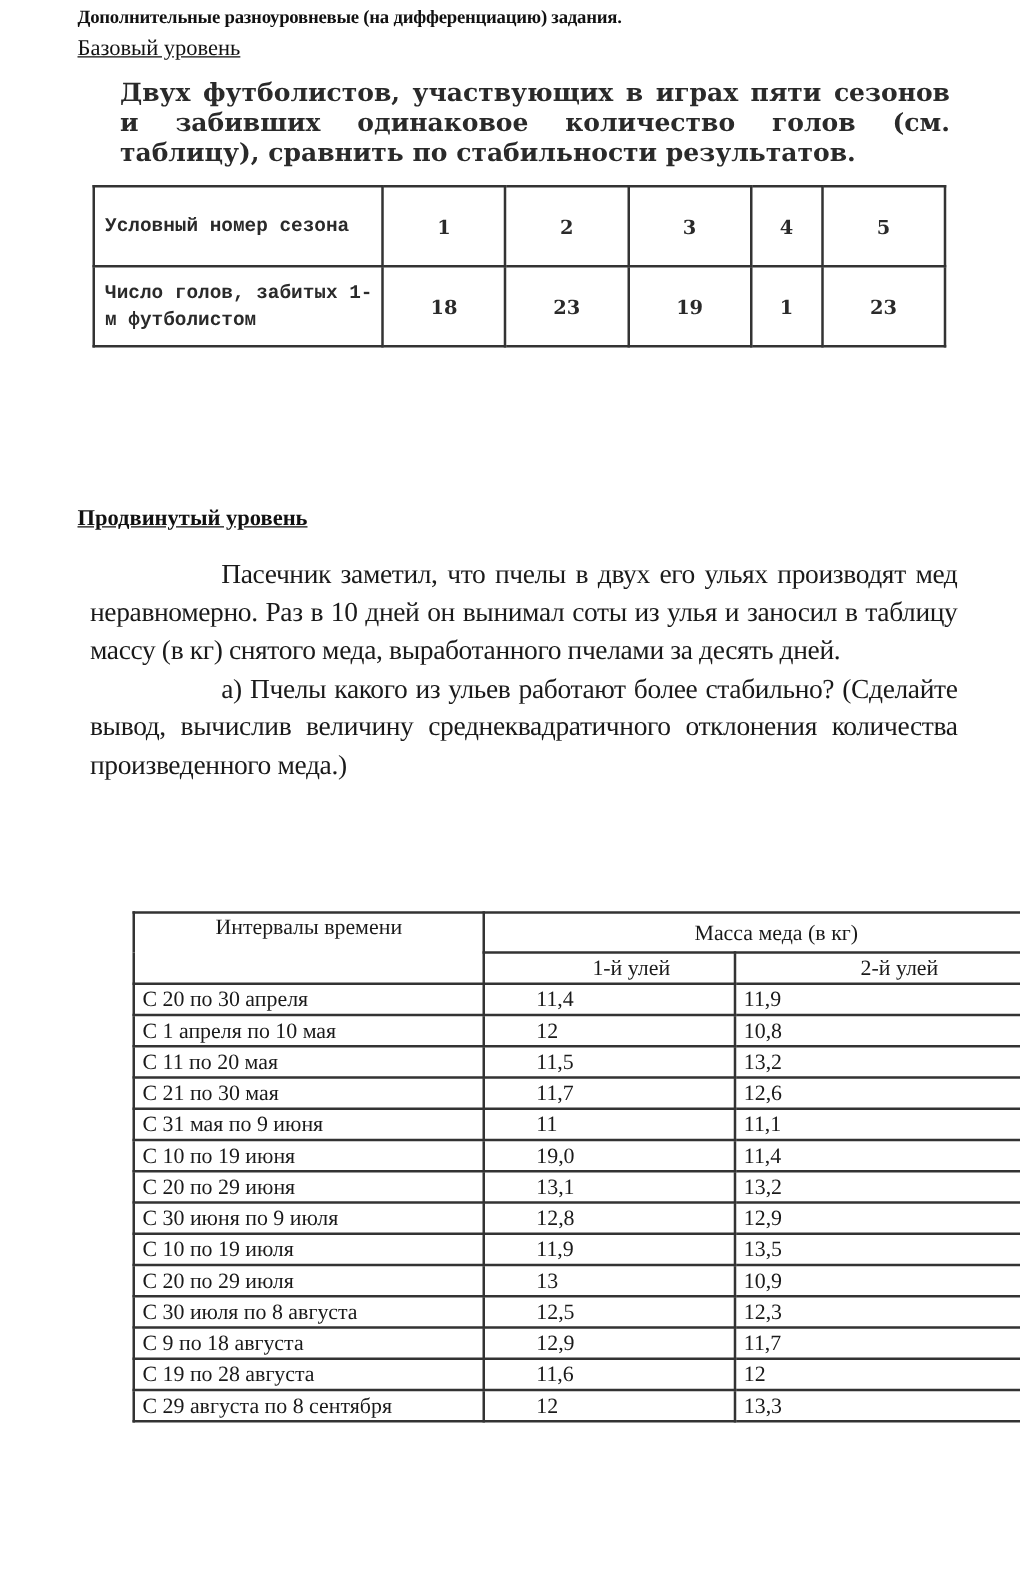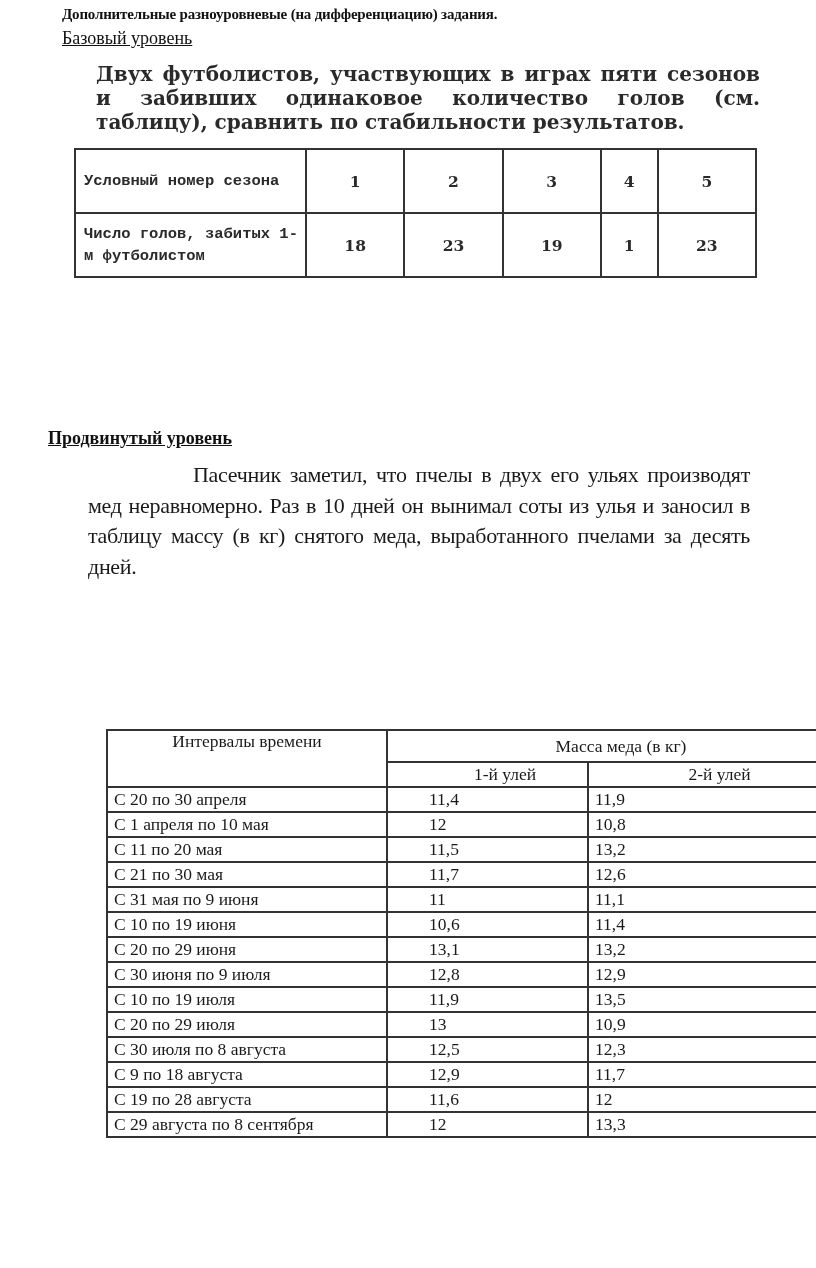--- a/index.html
+++ b/index.html
@@ -4,23 +4,23 @@
 <style>
   html, body { margin:0; padding:0; background:#ffffff; }
   body { width:816px; height:1268px; position:relative; overflow:hidden; color:#111; font-family:"Liberation Serif", serif; }
   .h-title { position:absolute; left:62px; top:6px; font-weight:bold; font-size:15px; letter-spacing:-0.2px; }
   .h-basic { position:absolute; left:62px; top:28px; font-weight:normal; font-size:18px; text-decoration:underline; }
   .task1 { position:absolute; left:96px; top:62px; width:664px; font-family:"DejaVu Serif", serif; font-weight:bold; font-size:20px; line-height:24px; text-align:justify; color:#2a2a2a; }
   table { border-collapse:collapse; }
   .t1 { position:absolute; left:74px; top:148px; width:683px; font-family:"DejaVu Serif", serif; font-weight:bold; font-size:15.5px; color:#2a2a2a; }
   .t1 td { border:2px solid #333; height:60px; text-align:center; vertical-align:middle; }
   .t1 td.lbl { text-align:left; padding:0 6px 0 8px; width:215px; line-height:22px;font-family:Liberation Mono, monospace; }
-  .h-adv { position:absolute; left:48px; top:404px; font-weight:bold; font-size:18px; text-decoration:underline;margin-top:24px; }
+  .h-adv { position:absolute; left:62px; top:404px; font-weight:bold; font-size:18px; text-decoration:underline; }
   .task2 { position:absolute; left:72px; top:444px; width:694px; font-size:22px; line-height:30.5px; text-align:justify; color:#1a1a1a; letter-spacing:-0.3px; }
-  .task2 p { margin:16px; text-indent:105px; }
+  .task2 p { margin:0; text-indent:105px; }
   .t2 { position:absolute; left:106px; top:729px; width:746px; font-size:17.5px; color:#1a1a1a; }
   .t2 td { border:2px solid #333; height:23px; padding:0 6px; vertical-align:middle; }
   .t2 td.c1 { width:266px; }
   .t2 td.c2 { width:152px;padding-left:41px; }
   .t2 .hdr { text-align:center; }
 </style>
 </head>
 <body>
 
 <div class="h-title">Дополнительные разноуровневые (на дифференциацию) задания.</div>
@@ -46,20 +46,21 @@
         <td>1</td>
         <td>23</td>
       </tr>
     </tbody>
 </table>
 
 <div class="h-adv">Продвинутый уровень</div>
 
 <div class="task2">
   <p>Пасечник заметил, что пчелы в двух его ульях производят мед неравномерно. Раз в 10 дней он вынимал соты из улья и заносил в таблицу массу (в кг) снятого меда, выработанного пчелами за десять дней.</p>
+  <p>а) Пчелы какого из ульев работают более стабильно? (Сделайте вывод, вычислив величину среднеквадратичного отклонения количества произведенного меда.)</p>
 </div>
 
 <table class="t2">
   <thead>
     <tr>
       <td class="c1 hdr" rowspan="2" style="vertical-align:top;height:30px;">Интервалы времени</td>
       <td class="hdr" colspan="2" style="height:30px;padding-left:10px;">Масса меда (в кг)</td>
     </tr>
     <tr>
       <td class="c2 hdr">1-й улей</td>
@@ -87,21 +88,21 @@
         <td class="c2">11,7</td>
         <td>12,6</td>
       </tr>
       <tr>
         <td class="c1">С 31 мая по 9 июня</td>
         <td class="c2">11</td>
         <td>11,1</td>
       </tr>
       <tr>
         <td class="c1">С 10 по 19 июня</td>
-        <td class="c2">10,6</td>
+        <td class="c2">19,0</td>
         <td>11,4</td>
       </tr>
       <tr>
         <td class="c1">С 20 по 29 июня</td>
         <td class="c2">13,1</td>
         <td>13,2</td>
       </tr>
       <tr>
         <td class="c1">С 30 июня по 9 июля</td>
         <td class="c2">12,8</td>

